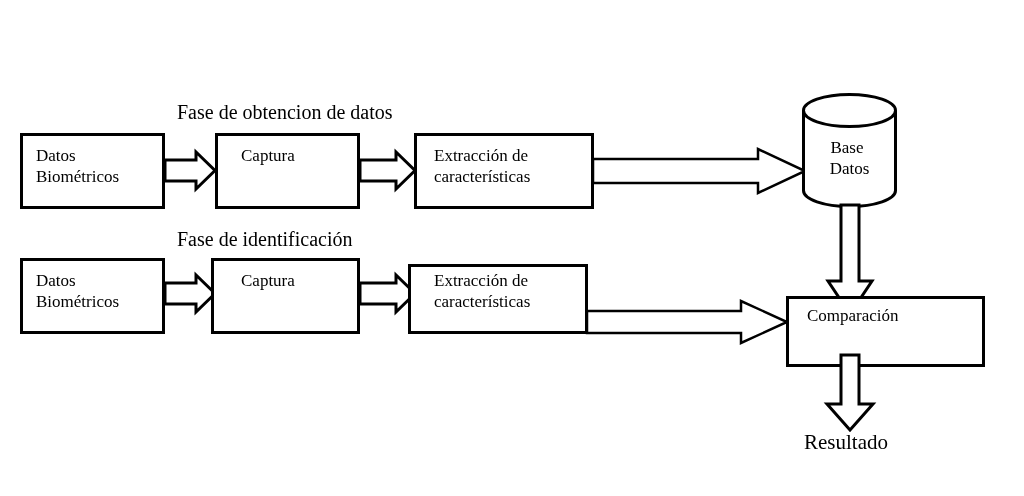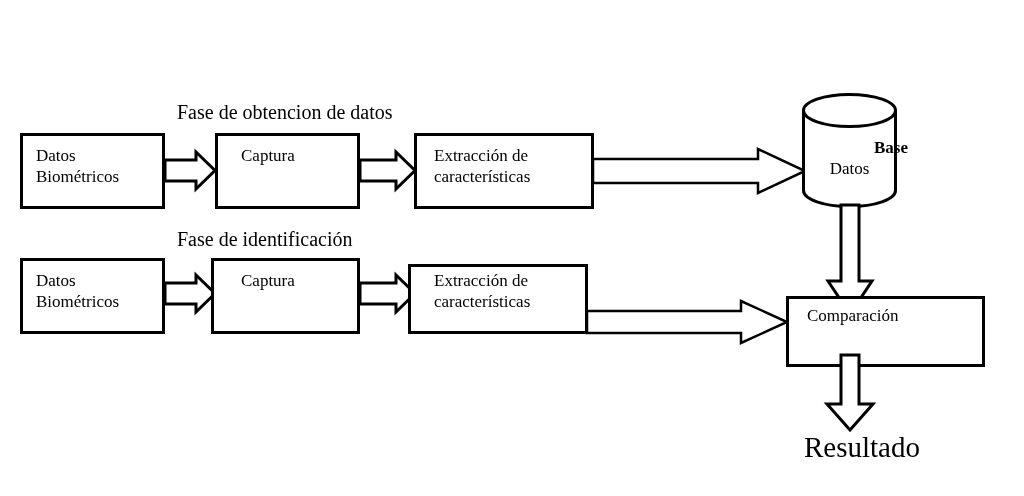--- a/index.html
+++ b/index.html
@@ -51,21 +51,21 @@
     white-space: pre;
     line-height: 1.22;
   }
   .box-text {
     font-size: 17px;
   }
   .phase-title {
     font-size: 20px;
   }
   .result-text {
-    font-size: 29px;
+    font-size: 21px;
   }
   .db-text {
     font-size: 17px;
     text-align: center;
   }
 </style>
 </head>
 <body>
 
 <div id="canvas">
@@ -119,20 +119,20 @@
   <div class="lbl box-text" style="left:434px; top:167px;">características</div>
 
   <div class="lbl box-text" style="left:36px; top:271px;">Datos</div>
   <div class="lbl box-text" style="left:36px; top:292px;">Biométricos</div>
 
   <div class="lbl box-text" style="left:241px; top:271px;">Captura</div>
 
   <div class="lbl box-text" style="left:434px; top:271px;">Extracción de</div>
   <div class="lbl box-text" style="left:434px; top:292px;">características</div>
 
-  <div class="lbl db-text" style="left:847px; top:138px; width:88px;font-weight:bold;">Base</div>
+  <div class="lbl db-text" style="left:803px; top:138px; width:88px;">Base</div>
   <div class="lbl db-text" style="left:803px; top:159px; width:93px;">Datos</div>
 
   <div class="lbl box-text" style="left:807px; top:306px;">Comparación</div>
 
   <div class="lbl result-text" style="left:804px; top:430px;">Resultado</div>
 
 </div>
 
 </body></html>

